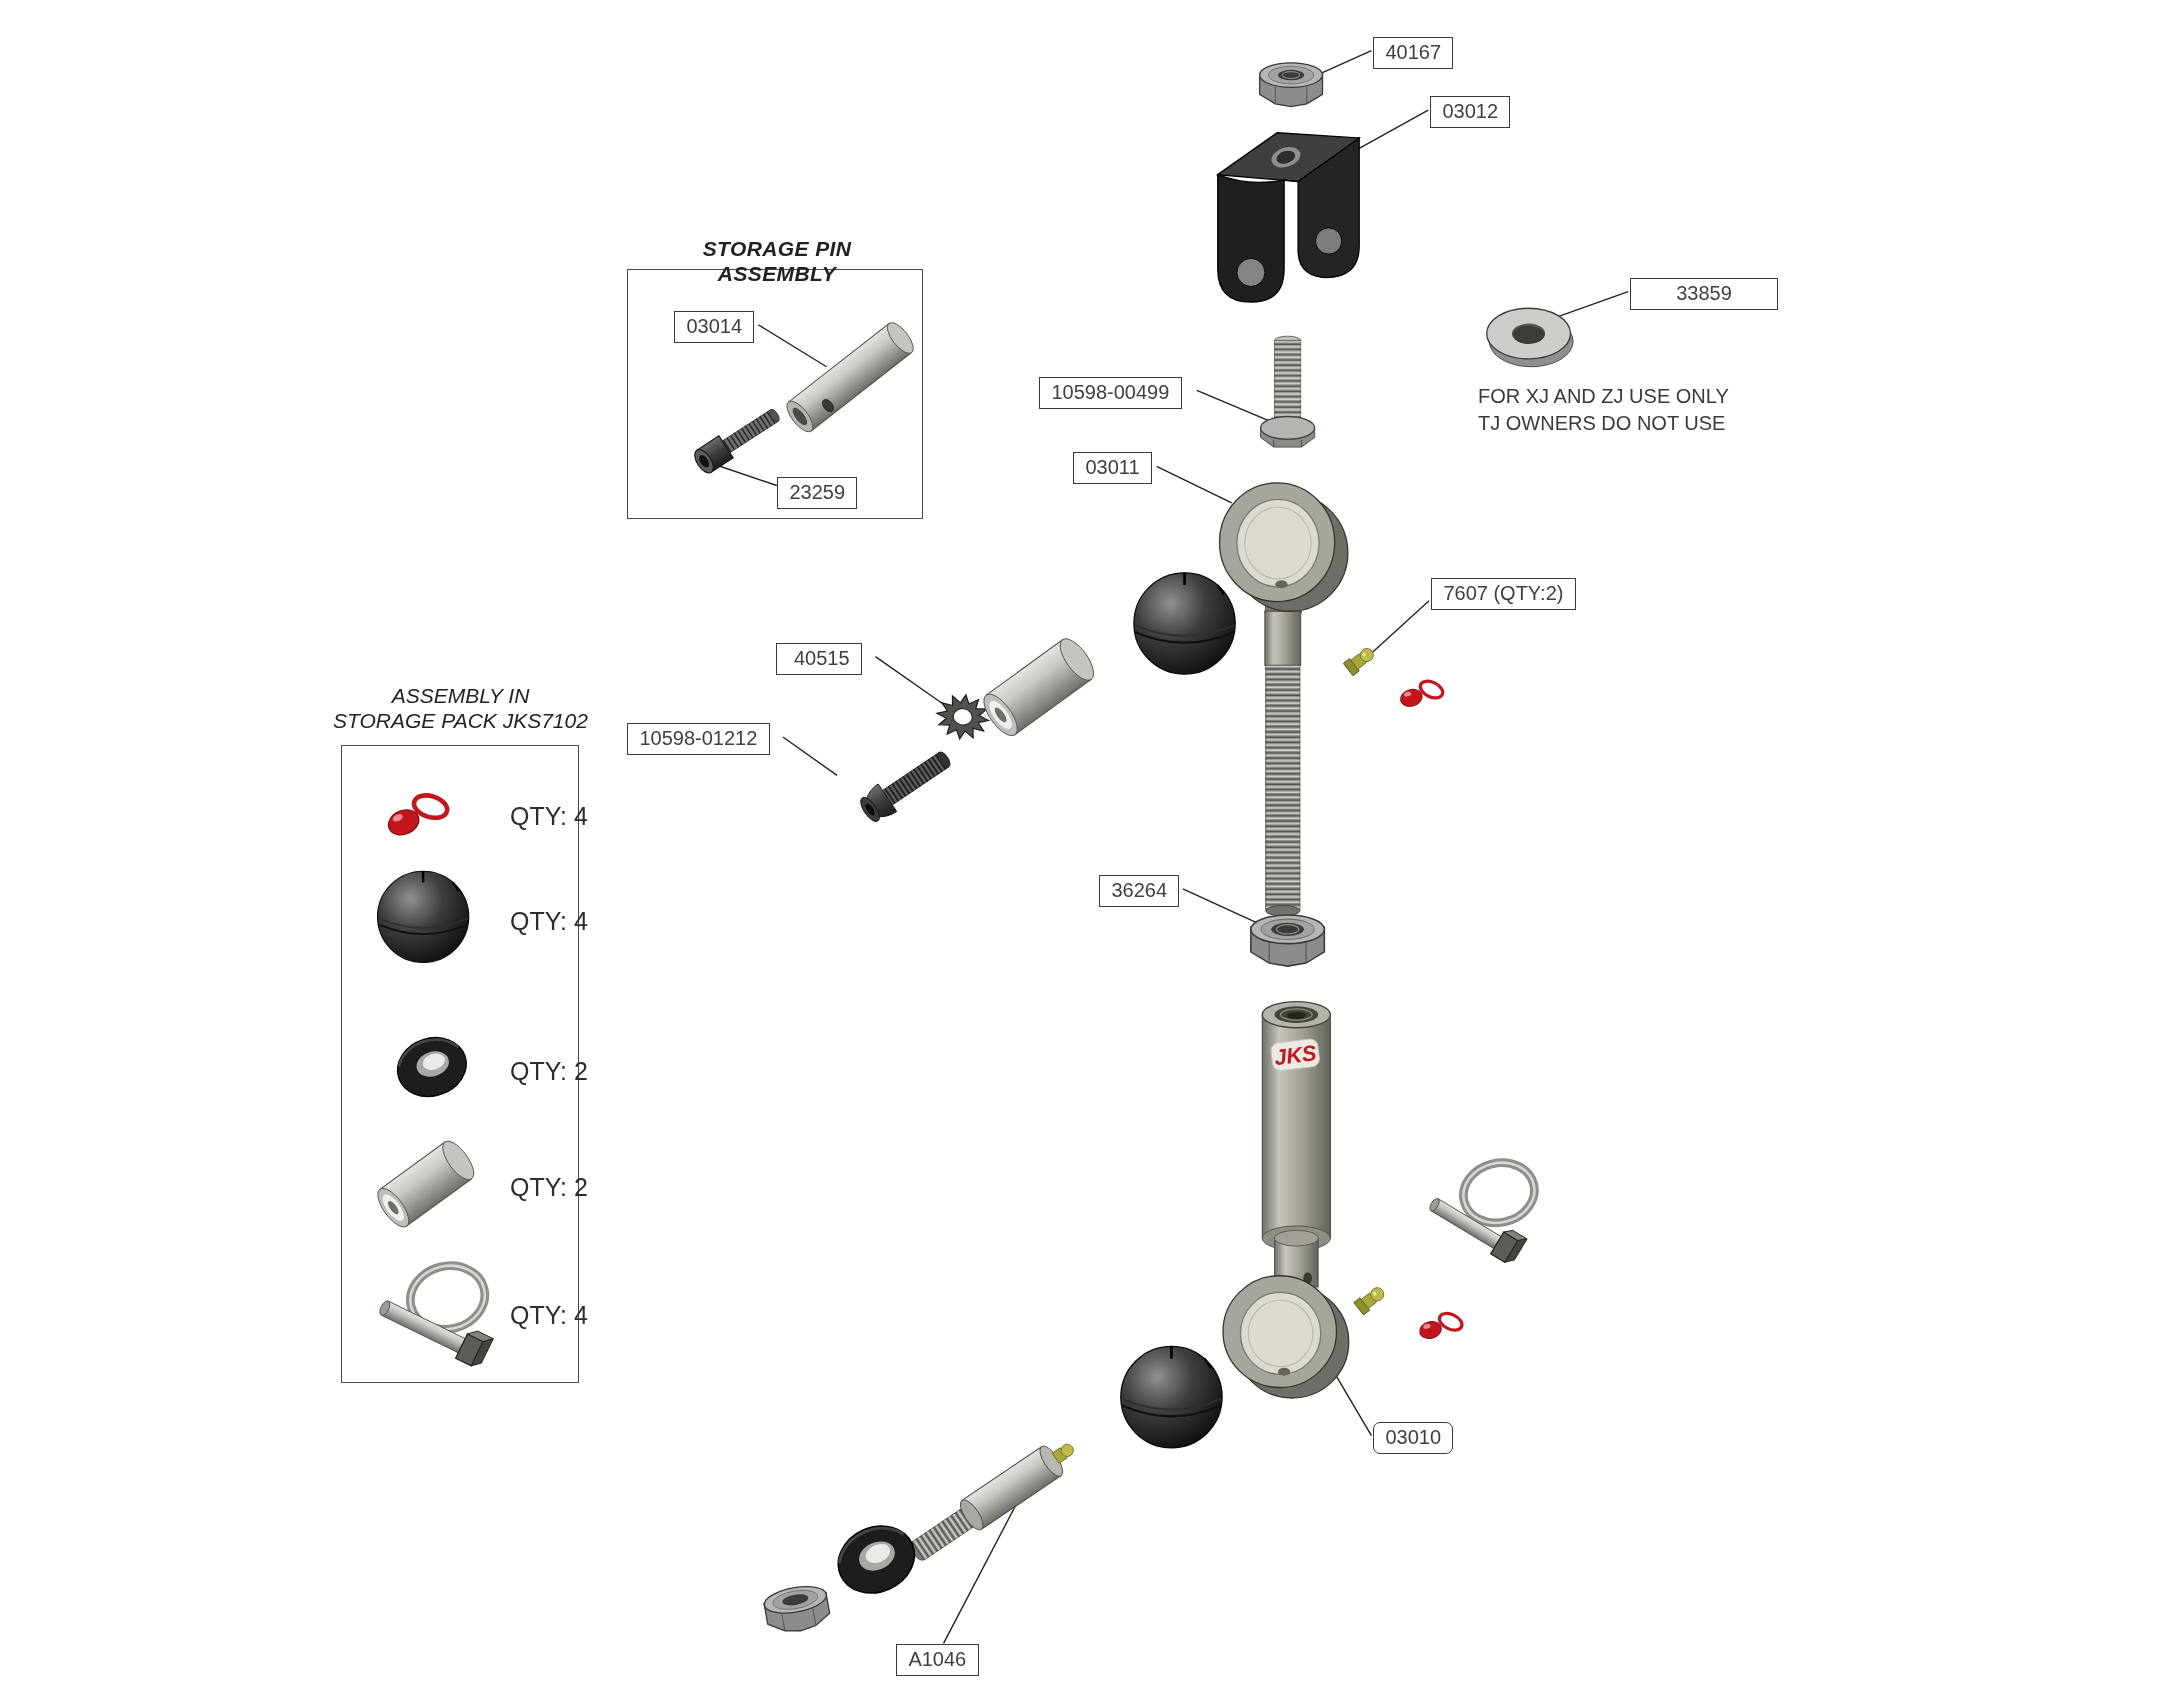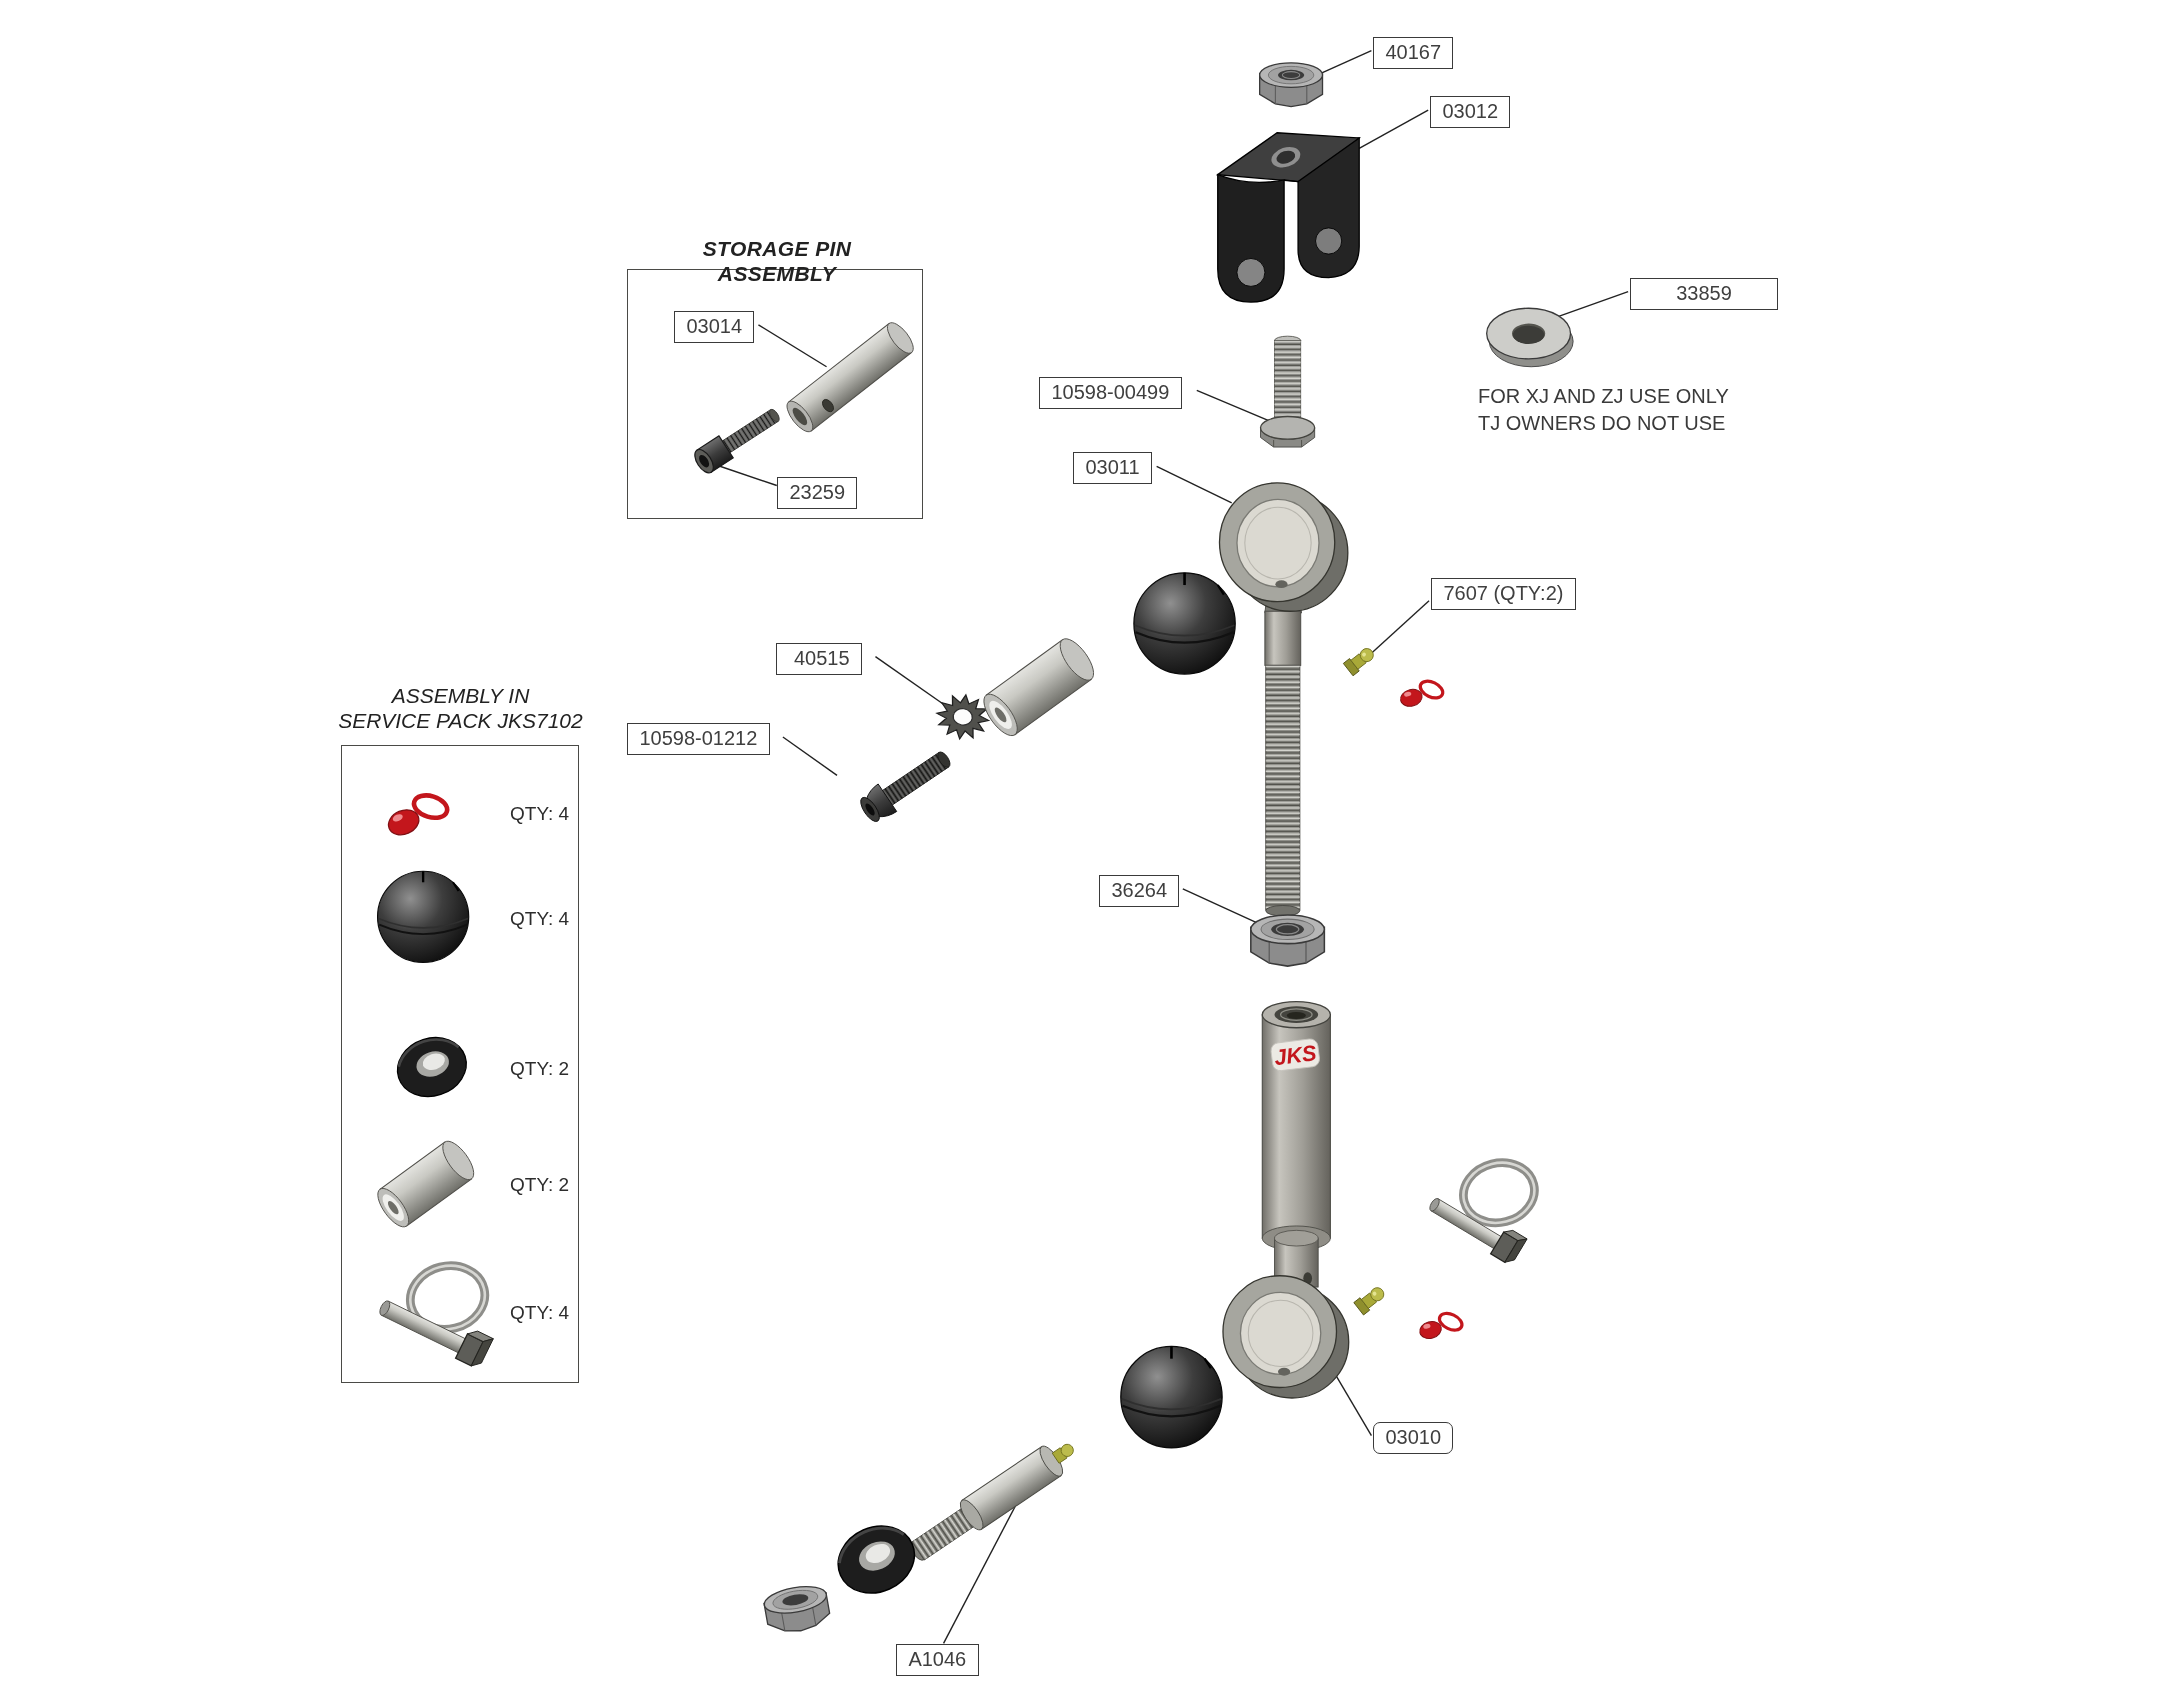--- a/index.html
+++ b/index.html
@@ -7,21 +7,21 @@
          font-family:"Liberation Sans",sans-serif;}
   svg.art{position:absolute;left:0;top:0;}
   .callout{position:absolute;border:1.7px solid #3a3a3a;background:#fff;color:#3f3f3f;
            font-size:20px;line-height:1;padding:4.4px 11.4px 5.2px;white-space:nowrap;
            text-align:center;box-sizing:border-box;}
   .callout.wide{min-width:148px;}
   .frame{position:absolute;border:1.7px solid #4a4a46;background:transparent;box-sizing:border-box;}
   .blocktitle{position:absolute;color:#222;font-size:21px;line-height:25px;text-align:center;font-style:italic;}
   .blocktitle.bold{font-weight:bold;letter-spacing:0.4px;}
   .note{position:absolute;color:#3a3a3a;font-size:20px;line-height:27px;white-space:nowrap;}
-  .qty{position:absolute;color:#2d2d2d;font-size:19px;line-height:1;white-space:nowrap;}
+  .qty{position:absolute;color:#2d2d2d;font-size:25px;line-height:1;white-space:nowrap;}
 </style>
 </head>
 <body>
 
 <div class="stage">
 
 <svg class="art" width="2184" height="1687" viewBox="0 0 2500 1932" font-family="Liberation Sans, sans-serif">
   <defs>
     <linearGradient id="gTube" x1="0" y1="0" x2="0" y2="1">
       <stop offset="0" stop-color="#e4e4e0"></stop>
@@ -312,21 +312,21 @@
     </g>
   </g>
 </svg>
 
 <div class="frame" style="left:627px;top:269px;width:296px;height:250px;"></div>
 <div class="frame" style="left:341px;top:745px;width:238px;height:638px;"></div>
 
 <div class="blocktitle bold" style="left:646px;top:236px;width:262px;">STORAGE PIN ASSEMBLY</div>
 <div class="blocktitle" style="left:321px;top:683px;width:279px;">
   <div>ASSEMBLY IN</div>
-  <div>SERVICE PACK JKS7102</div>
+  <div>STORAGE PACK JKS7102</div>
 </div>
 
 <div class="note" style="left:1478px;top:383px;">
   <div>FOR XJ AND ZJ USE ONLY</div>
   <div>TJ OWNERS DO NOT USE</div>
 </div>
 
 <div class="qty" style="left:510px;top:804px;">QTY: 4</div>
 <div class="qty" style="left:510px;top:909px;">QTY: 4</div>
 <div class="qty" style="left:510px;top:1059px;">QTY: 2</div>

